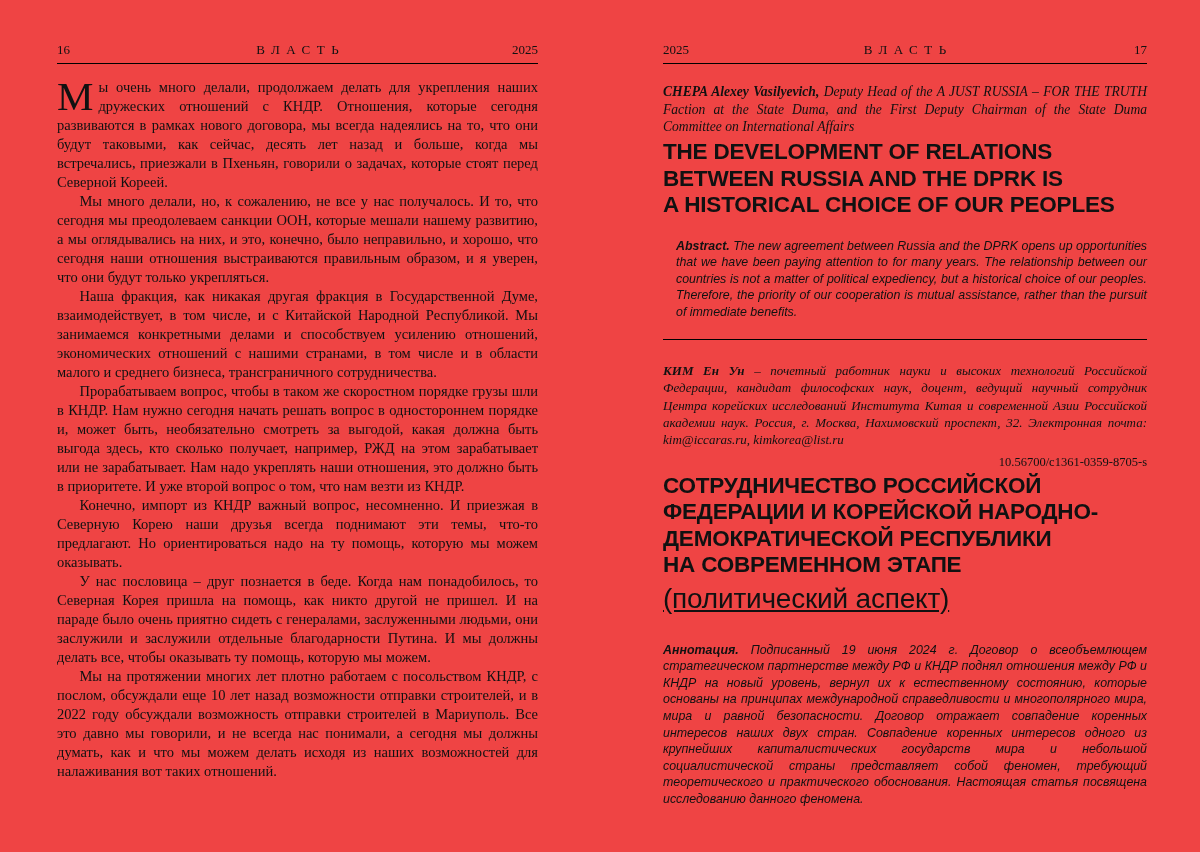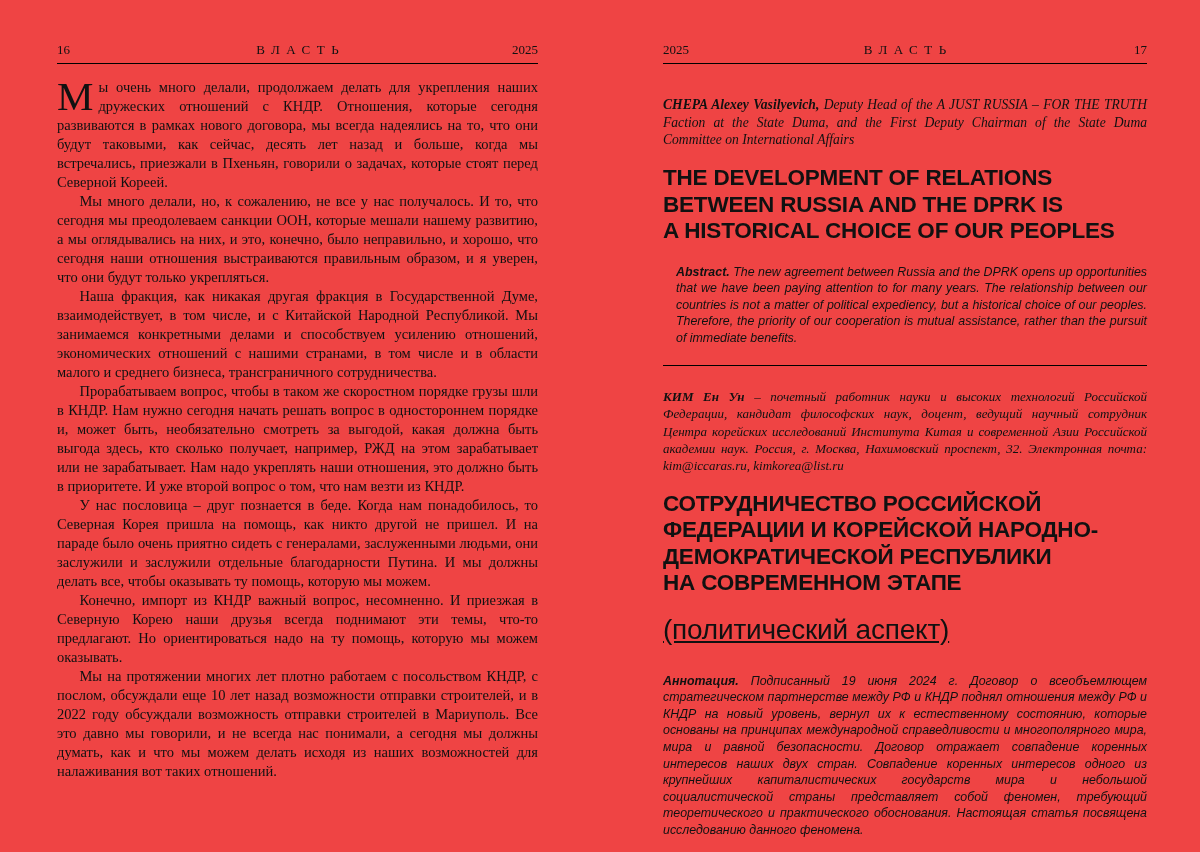--- a/index.html
+++ b/index.html
@@ -18,23 +18,23 @@
   .rh-right { justify-self: end; }
   .head-rule { border-top: 1.2px solid #000; margin-top: 5px; }
 
   
   .body-copy { margin-top: 14px; font-size: 14.5px; line-height: 19px; text-align: justify; }
   .para { text-indent: 1.55em; }
   .para.first { text-indent: 0; }
   .dropcap { float: left; font-size: 41px; line-height: 33px; padding: 2px 5px 0 0; }
 
   
-  .author-en { margin-top: 32px; font-style: italic; font-size: 13.6px; line-height: 1.3; text-align: justify; }
+  .author-en { margin-top: 19px; font-style: italic; font-size: 13.6px; line-height: 1.3; text-align: justify; }
   .author-name { font-weight: bold; }
-  .article-title { margin-top: 16px; font-family: "Liberation Sans", sans-serif; font-weight: bold;
+  .article-title { margin-top: 3px; font-family: "Liberation Sans", sans-serif; font-weight: bold;
                    font-size: 22.5px; line-height: 1.18; letter-spacing: -0.2px; white-space: pre-line; }
   .title-sub { font-weight: normal; font-size: 28px; line-height: 1.2; white-space: pre-line; text-decoration: underline; }
   .sans-block { font-family: "Liberation Sans", sans-serif; font-style: italic; font-size: 12.4px;
                 line-height: 1.34; text-align: justify; }
   .abstract-block { margin-top: 19px; margin-left: 13px; }
   .lbl { font-weight: bold; }
   .divider { border-top: 1px solid #000; margin-top: 18px; }
   .author-ru { margin-top: 22px; font-style: italic; font-size: 13px; line-height: 1.34; text-align: justify; }
   .doi { margin-top: 6px; text-align: right; font-size: 12.5px; }
   .title-ru { }
@@ -51,22 +51,22 @@
       <span class="rh-center">ВЛАСТЬ</span>
       <span class="rh-right">2025</span>
     </div>
     <div class="head-rule"></div>
 
     <div class="body-copy">
       <p class="para first"><span class="dropcap">М</span><span>ы очень много делали, продолжаем делать для укрепления наших дружеских отношений с КНДР. Отношения, которые сегодня развиваются в рамках нового договора, мы всегда надеялись на то, что они будут таковыми, как сейчас, десять лет назад и больше, когда мы встречались, приезжали в Пхеньян, говорили о задачах, которые стоят перед Северной Кореей.</span></p>
       <p class="para">Мы много делали, но, к сожалению, не все у нас получалось. И то, что сегодня мы преодолеваем санкции ООН, которые мешали нашему развитию, а мы оглядывались на них, и это, конечно, было неправильно, и хорошо, что сегодня наши отношения выстраиваются правильным образом, и я уверен, что они будут только укрепляться.</p>
       <p class="para">Наша фракция, как никакая другая фракция в Государственной Думе, взаимодействует, в том числе, и с Китайской Народной Республикой. Мы занимаемся конкретными делами и способствуем усилению отношений, экономических отношений с нашими странами, в том числе и в области малого и среднего бизнеса, трансграничного сотрудничества.</p>
       <p class="para">Прорабатываем вопрос, чтобы в таком же скоростном порядке грузы шли в КНДР. Нам нужно сегодня начать решать вопрос в одностороннем порядке и, может быть, необязательно смотреть за выгодой, какая должна быть выгода здесь, кто сколько получает, например, РЖД на этом зарабатывает или не зарабатывает. Нам надо укреплять наши отношения, это должно быть в приоритете. И уже второй вопрос о том, что нам везти из КНДР.</p>
+      <p class="para">Конечно, импорт из КНДР важный вопрос, несомненно. И приезжая в Северную Корею наши друзья всегда поднимают эти темы, что-то предлагают. Но ориентироваться надо на ту помощь, которую мы можем оказывать.</p>
       <p class="para">У нас пословица – друг познается в беде. Когда нам понадобилось, то Северная Корея пришла на помощь, как никто другой не пришел. И на параде было очень приятно сидеть с генералами, заслуженными людьми, они заслужили и заслужили отдельные благодарности Путина. И мы должны делать все, чтобы оказывать ту помощь, которую мы можем.</p>
-      <p class="para">Конечно, импорт из КНДР важный вопрос, несомненно. И приезжая в Северную Корею наши друзья всегда поднимают эти темы, что-то предлагают. Но ориентироваться надо на ту помощь, которую мы можем оказывать.</p>
       <p class="para">Мы на протяжении многих лет плотно работаем с посольством КНДР, с послом, обсуждали еще 10 лет назад возможности отправки строителей, и в 2022 году обсуждали возможность отправки строителей в Мариуполь. Все это давно мы говорили, и не всегда нас понимали, а сегодня мы должны думать, как и что мы можем делать исходя из наших возможностей для налаживания вот таких отношений.</p>
     </div>
   </div>
 
   <div class="page page-right">
     <div class="running-head">
       <span class="rh-left">2025</span>
       <span class="rh-center">ВЛАСТЬ</span>
       <span class="rh-right">17</span>
     </div>
@@ -79,20 +79,21 @@
 A HISTORICAL CHOICE OF OUR PEOPLES</h1>
 
     <div class="sans-block abstract-block">
       <p><span class="lbl">Abstract.</span><span> The new agreement between Russia and the DPRK opens up opportunities that we have been paying attention to for many years. The relationship between our countries is not a matter of political expediency, but a historical choice of our peoples. Therefore, the priority of our cooperation is mutual assistance, rather than the pursuit of immediate benefits.</span></p>
     </div>
 
     <div class="divider"></div>
 
     <p class="author-ru"><span class="author-name">КИМ Ен Ун</span><span> – почетный работник науки и высоких технологий Российской Федерации, кандидат философских наук, доцент, ведущий научный сотрудник Центра корейских исследований Института Китая и современной Азии Российской академии наук. Россия, г. Москва, Нахимовский проспект, 32. Электронная почта: kim@iccaras.ru, kimkorea@list.ru</span></p>
 
+    <p class="doi">10.56700/c1361-0359-8705-s</p>
 
     <h1 class="article-title title-ru">СОТРУДНИЧЕСТВО РОССИЙСКОЙ
 ФЕДЕРАЦИИ И КОРЕЙСКОЙ НАРОДНО-
 ДЕМОКРАТИЧЕСКОЙ РЕСПУБЛИКИ
 НА СОВРЕМЕННОМ ЭТАПЕ</h1>
     <div class="article-title title-sub">(политический аспект)</div>
 
     <div class="sans-block annotation-block">
       <p><span class="lbl">Аннотация.</span><span> Подписанный 19 июня 2024 г. Договор о всеобъемлющем стратегическом партнерстве между РФ и КНДР поднял отношения между РФ и КНДР на новый уровень, вернул их к естественному состоянию, которые основаны на принципах международной справедливости и многополярного мира, мира и равной безопасности. Договор отражает совпадение коренных интересов наших двух стран. Совпадение коренных интересов одного из крупнейших капиталистических государств мира и небольшой социалистической страны представляет собой феномен, требующий теоретического и практического обоснования. Настоящая статья посвящена исследованию данного феномена.</span></p>
 

